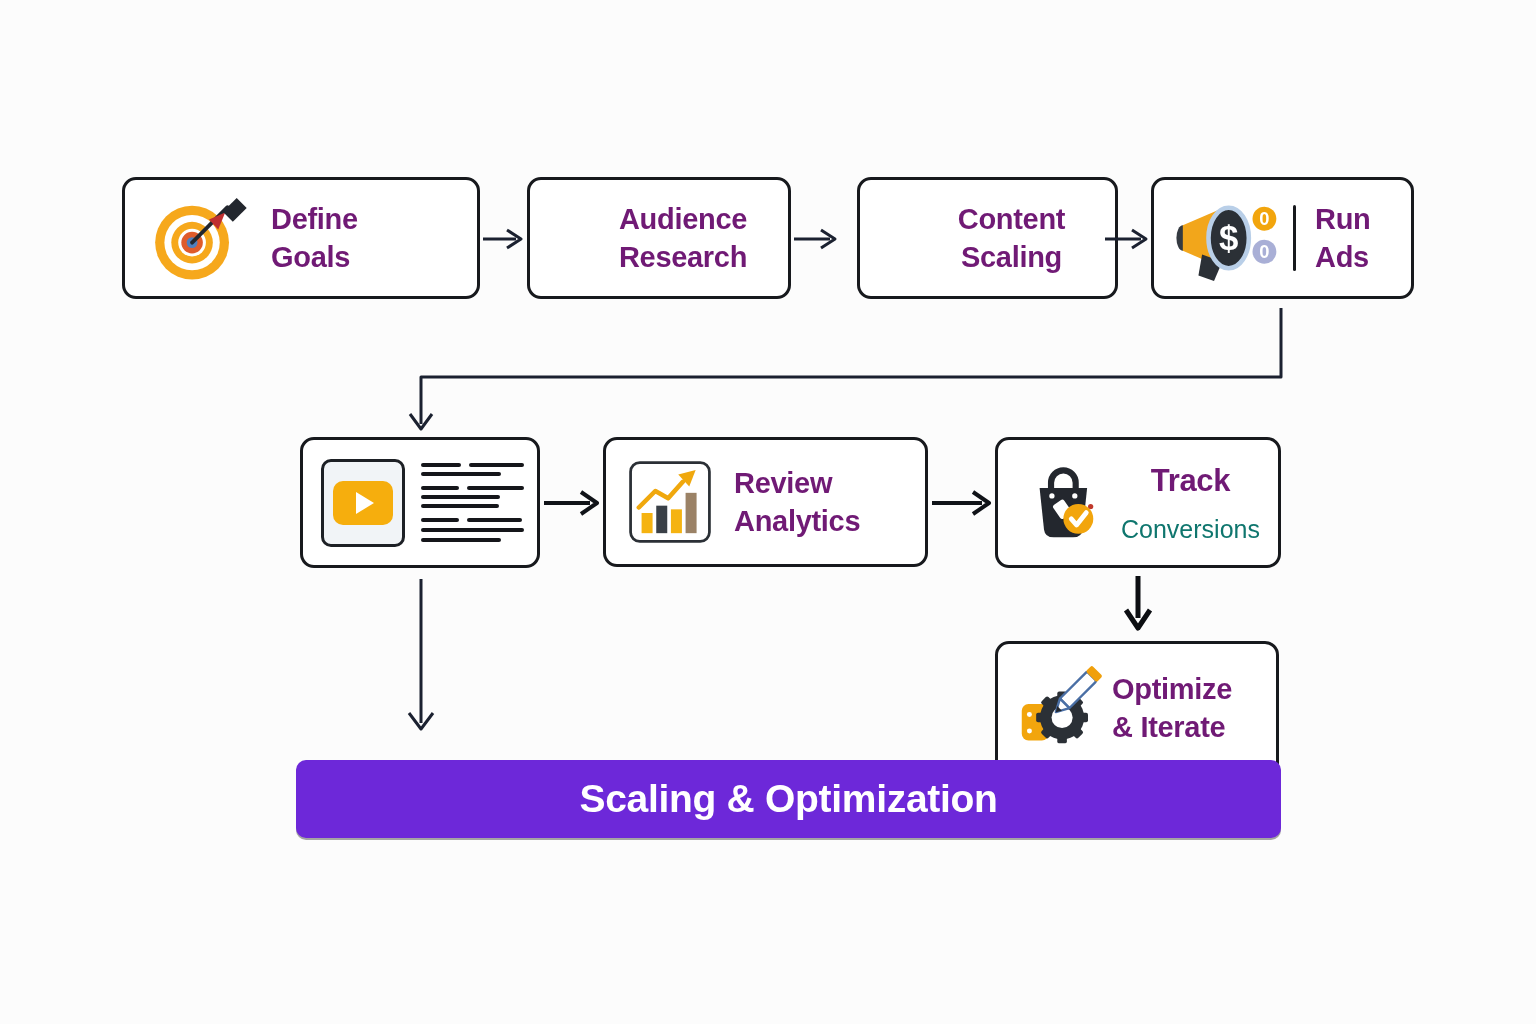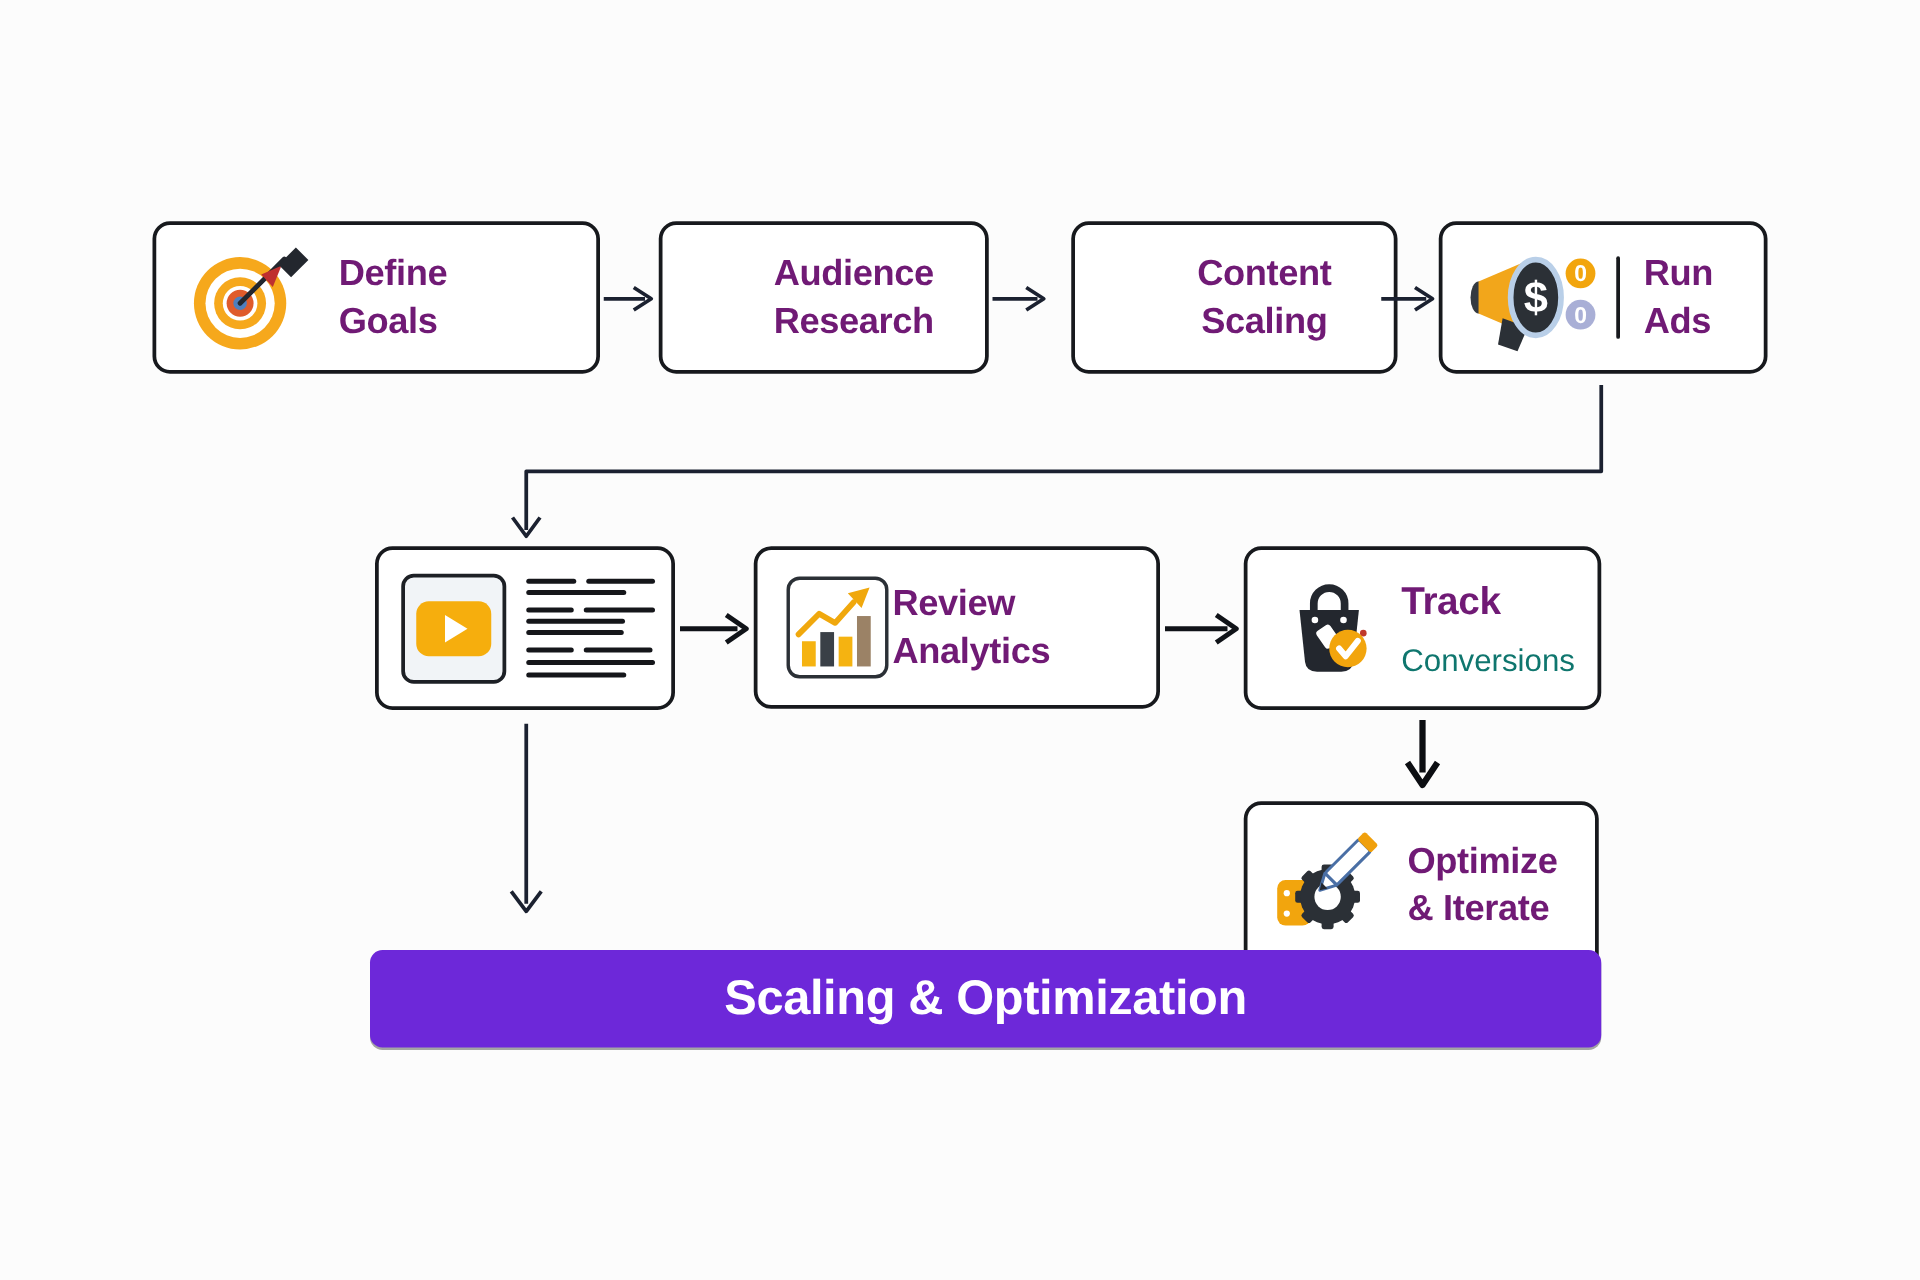--- a/index.html
+++ b/index.html
@@ -136,54 +136,54 @@
       </div>
     <div class="lrow" style="margin-top:6px;">
         <div class="line" style="width:103px;"></div>
       </div>
     <div class="lrow" style="margin-top:6px;">
         <div class="line" style="width:80px;"></div>
       </div>
   </div>
 </div>
 
-<div class="box" id="box-review" style="left:603px;top:437px;width:325px;height:130px;padding-left:20px;">
+<div class="box" id="box-review" style="left:603px;top:437px;width:325px;height:130px;padding-left:20px;gap:20px;">
   <svg width="88" height="88" viewBox="0 0 96 96">
     <rect x="5" y="5" width="86" height="86" rx="10" fill="#ffffff" stroke="#2b3036" stroke-width="3"></rect>
     <rect x="17" y="60" width="12" height="22" fill="#f5b311"></rect>
     <rect x="33" y="52" width="12" height="30" fill="#3a4047"></rect>
     <rect x="49" y="56" width="12" height="26" fill="#f5b311"></rect>
     <rect x="65" y="38" width="12" height="44" fill="#9b8266"></rect>
     <polyline points="14,54 32,36 46,44 62,26" stroke="#f0a80d" stroke-width="5" fill="none" stroke-linecap="round" stroke-linejoin="round"></polyline>
     <path d="M76,13 L57,18 L69,31 Z" fill="#f0a80d"></path>
   </svg>
   <div class="label">
     <div>Review</div>
     <div>Analytics</div>
   </div>
 </div>
 
-<div class="box" id="box-track" style="left:995px;top:437px;width:286px;height:131px;padding-left:24px;gap:11px;">
+<div class="box" id="box-track" style="left:995px;top:437px;width:286px;height:131px;padding-left:24px;gap:11px;text-align:center;">
   <svg width="88" height="88" viewBox="0 0 100 100">
     <path d="M33,36 v-9 a14,14 0 0 1 28,0 v9" stroke="#23272e" stroke-width="7" fill="none" stroke-linecap="round"></path>
     <path d="M20,33 H74 L69,80 Q68,89 58,89 H36 Q26,89 25,80 Z" fill="#23272e"></path>
     <circle cx="34" cy="42" r="3" fill="#ffffff"></circle>
     <circle cx="60" cy="42" r="3" fill="#ffffff"></circle>
     <rect x="38" y="48" width="15" height="19" rx="3" fill="#ffffff" transform="rotate(-35 45 57)"></rect>
     <circle cx="78" cy="54" r="3" fill="#c0392b"></circle>
     <circle cx="64" cy="68" r="17" fill="#f2a50d"></circle>
     <polyline points="56,68 62,75 73,61" stroke="#ffffff" stroke-width="5.5" fill="none" stroke-linecap="round" stroke-linejoin="round"></polyline>
   </svg>
   <div>
     <div class="label" style="font-size:31px;">Track</div>
     <div class="sub-label">Conversions</div>
   </div>
 </div>
 
-<div class="box" id="box-optimize" style="left:995px;top:641px;width:284px;height:165px;padding-left:18px;gap:14px;align-items:flex-start;padding-top:12px;">
+<div class="box" id="box-optimize" style="left:995px;top:641px;width:284px;height:165px;padding-left:18px;align-items:flex-start;padding-top:12px;">
   <svg width="96" height="96" viewBox="0 0 100 100">
     <rect x="6" y="50" width="28" height="38" rx="7" fill="#f2a50d"></rect>
     <circle cx="14" cy="61" r="2.6" fill="#ffffff"></circle>
     <circle cx="14" cy="78" r="2.6" fill="#ffffff"></circle>
     <g fill="#2b3036">
       <g transform="rotate(0 48 64)">
           <rect x="43" y="37" width="10" height="12" rx="2"></rect>
         </g>
       <g transform="rotate(45 48 64)">
           <rect x="43" y="37" width="10" height="12" rx="2"></rect>

